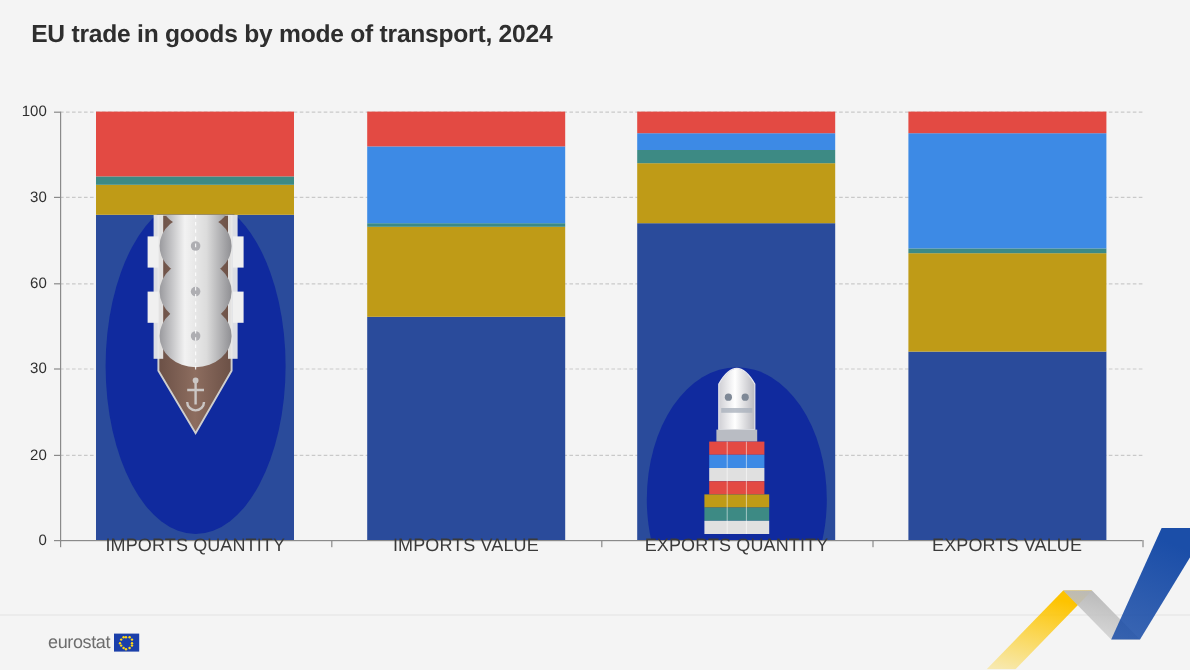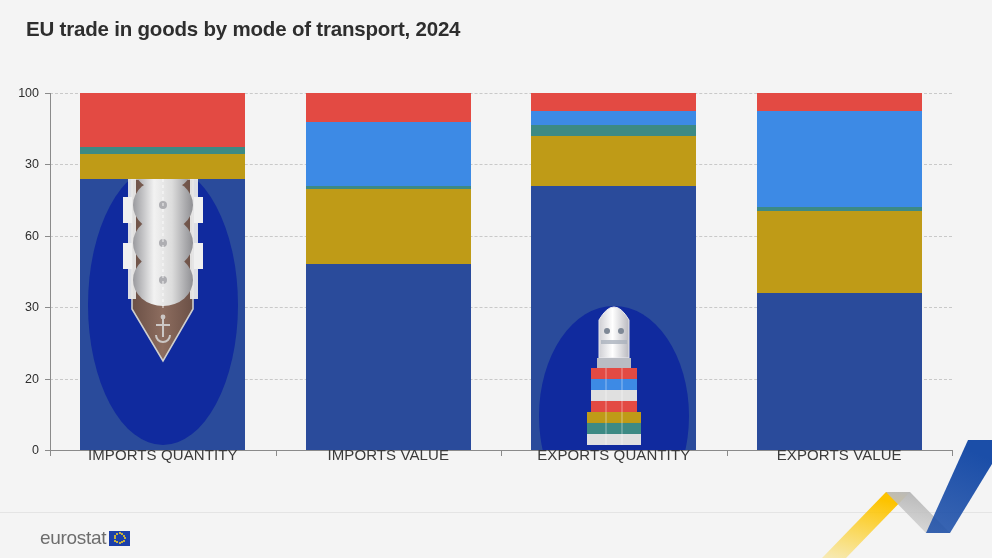--- a/index.html
+++ b/index.html
@@ -87,21 +87,21 @@
   
   #footer-divider {
     position: absolute; left: 0; top: 512px; width: 992px; height: 1px;
     background: #e4e4e4;
   }
   #eurostat-logo {
     position: absolute; left: 40px; top: 527px;
     display: flex; align-items: center; gap: 3px;
   }
   #eurostat-word {
-    font-size: 19px; color: #6d6d6d; letter-spacing: -0.3px;
+    font-size: 15px; color: #6d6d6d; letter-spacing: -0.3px;
     font-family: "Liberation Sans", sans-serif;
   }
   #eu-flag {
     width: 21px; height: 15px; background: #1b3faa;
     position: relative;
   }
   .star {
     position: absolute; width: 2px; height: 2px; background: #ffd617;
     border-radius: 50%;
   }

